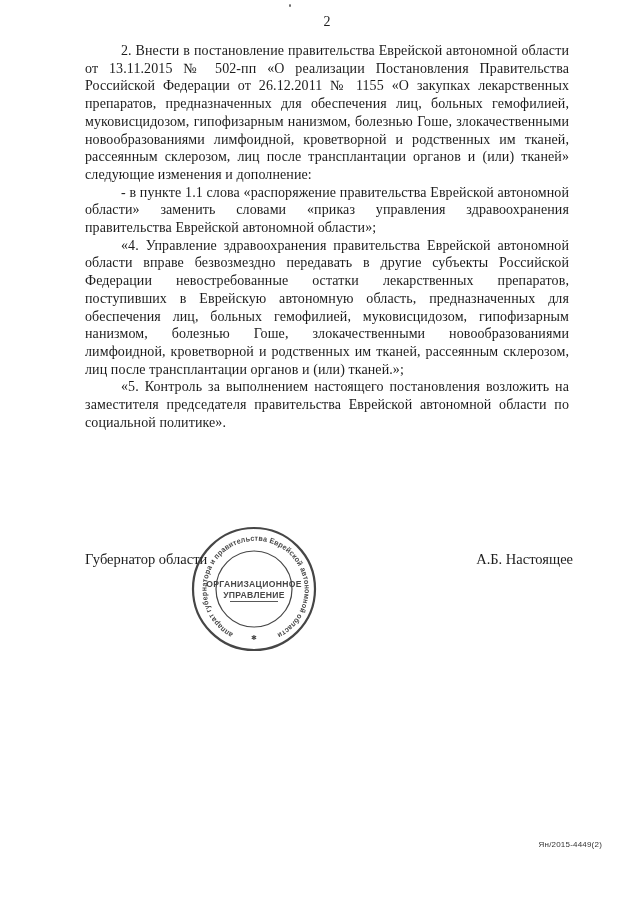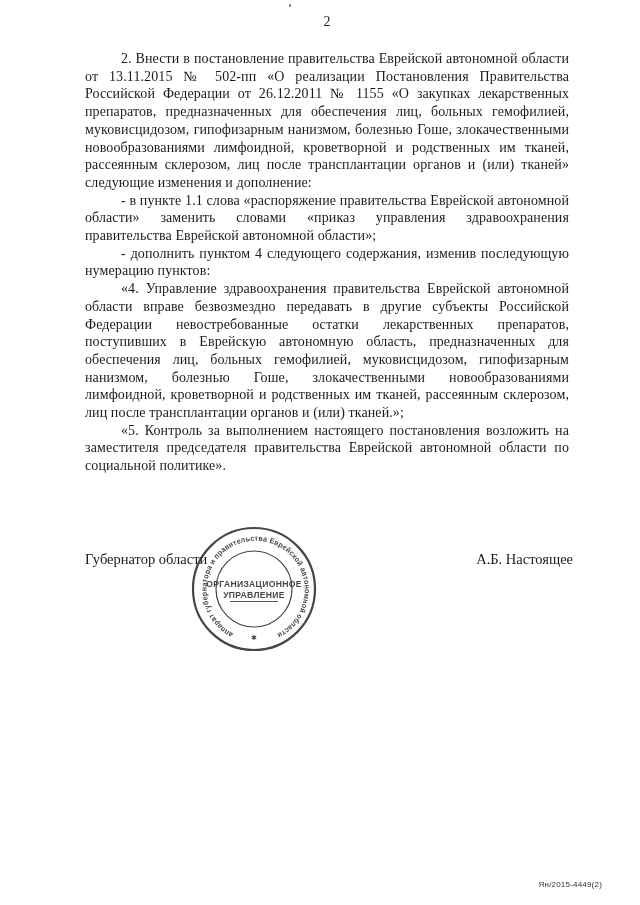--- a/index.html
+++ b/index.html
@@ -27,21 +27,20 @@
     font-size: 14px;
   }
   .content {
     position: absolute;
     left: 85px; top: 42px;
     width: 484px;
     text-align: justify;
     font-size: 14px;
     line-height: 17.7px;
     letter-spacing: 0.1px;
-    margin-top: 8px;
   }
   .para { margin: 0; text-indent: 36px; }
   .sig-row {
     position: absolute;
     left: 85px; top: 551px;
     width: 488px;
     display: flex;
     justify-content: space-between;
     font-size: 14.5px;
     text-align: right;
@@ -63,40 +62,39 @@
   }
   .stamp .center-text {
     font-size: 8.6px;
     font-weight: bold;
     letter-spacing: 0.3px;
     text-anchor: middle;
   }
   .stamp .star { font-size: 7px; text-anchor: middle; }
   .footer-code {
     position: absolute;
-    right: 38px; top: 880px;
+    right: 38px; top: 840px;
     font-family: "Liberation Sans", sans-serif;
     font-size: 8px;
     color: #333;
     letter-spacing: 0.2px;
   }
 </style>
 </head>
 <body>
 
 <div class="page">
 
   <div class="scan-dot"></div>
 
   <div class="page-number">2</div>
 
   <div class="content">
     <p class="para">2. Внести в постановление правительства Еврейской автономной области от 13.11.2015 № 502-пп «О реализации Постановления Правительства Российской Федерации от 26.12.2011 № 1155 «О закупках лекарственных препаратов, предназначенных для обеспечения лиц, больных гемофилией, муковисцидозом, гипофизарным нанизмом, болезнью Гоше, злокачественными новообразованиями лимфоидной, кроветворной и родственных им тканей, рассеянным склерозом, лиц после трансплантации органов и (или) тканей» следующие изменения и дополнение:</p>
     <p class="para">- в пункте 1.1 слова «распоряжение правительства Еврейской автономной области» заменить словами «приказ управления здравоохранения правительства Еврейской автономной области»;</p>
-    <p class="para">- дополнить пунктом 4 следующего содержания, изменив последующую нумерацию пунктов:</p>
     <p class="para">«4. Управление здравоохранения правительства Еврейской автономной области вправе безвозмездно передавать в другие субъекты Российской Федерации невостребованные остатки лекарственных препаратов, поступивших в Еврейскую автономную область, предназначенных для обеспечения лиц, больных гемофилией, муковисцидозом, гипофизарным нанизмом, болезнью Гоше, злокачественными новообразованиями лимфоидной, кроветворной и родственных им тканей, рассеянным склерозом, лиц после трансплантации органов и (или) тканей.»;</p>
     <p class="para">«5. Контроль за выполнением настоящего постановления возложить на заместителя председателя правительства Еврейской автономной области по социальной политике».</p>
   </div>
 
   <div class="sig-row">
     <span>Губернатор области</span>
     <span>А.Б. Настоящее</span>
   </div>
 
   <svg class="stamp" viewBox="0 0 132 132" xmlns="http://www.w3.org/2000/svg">

